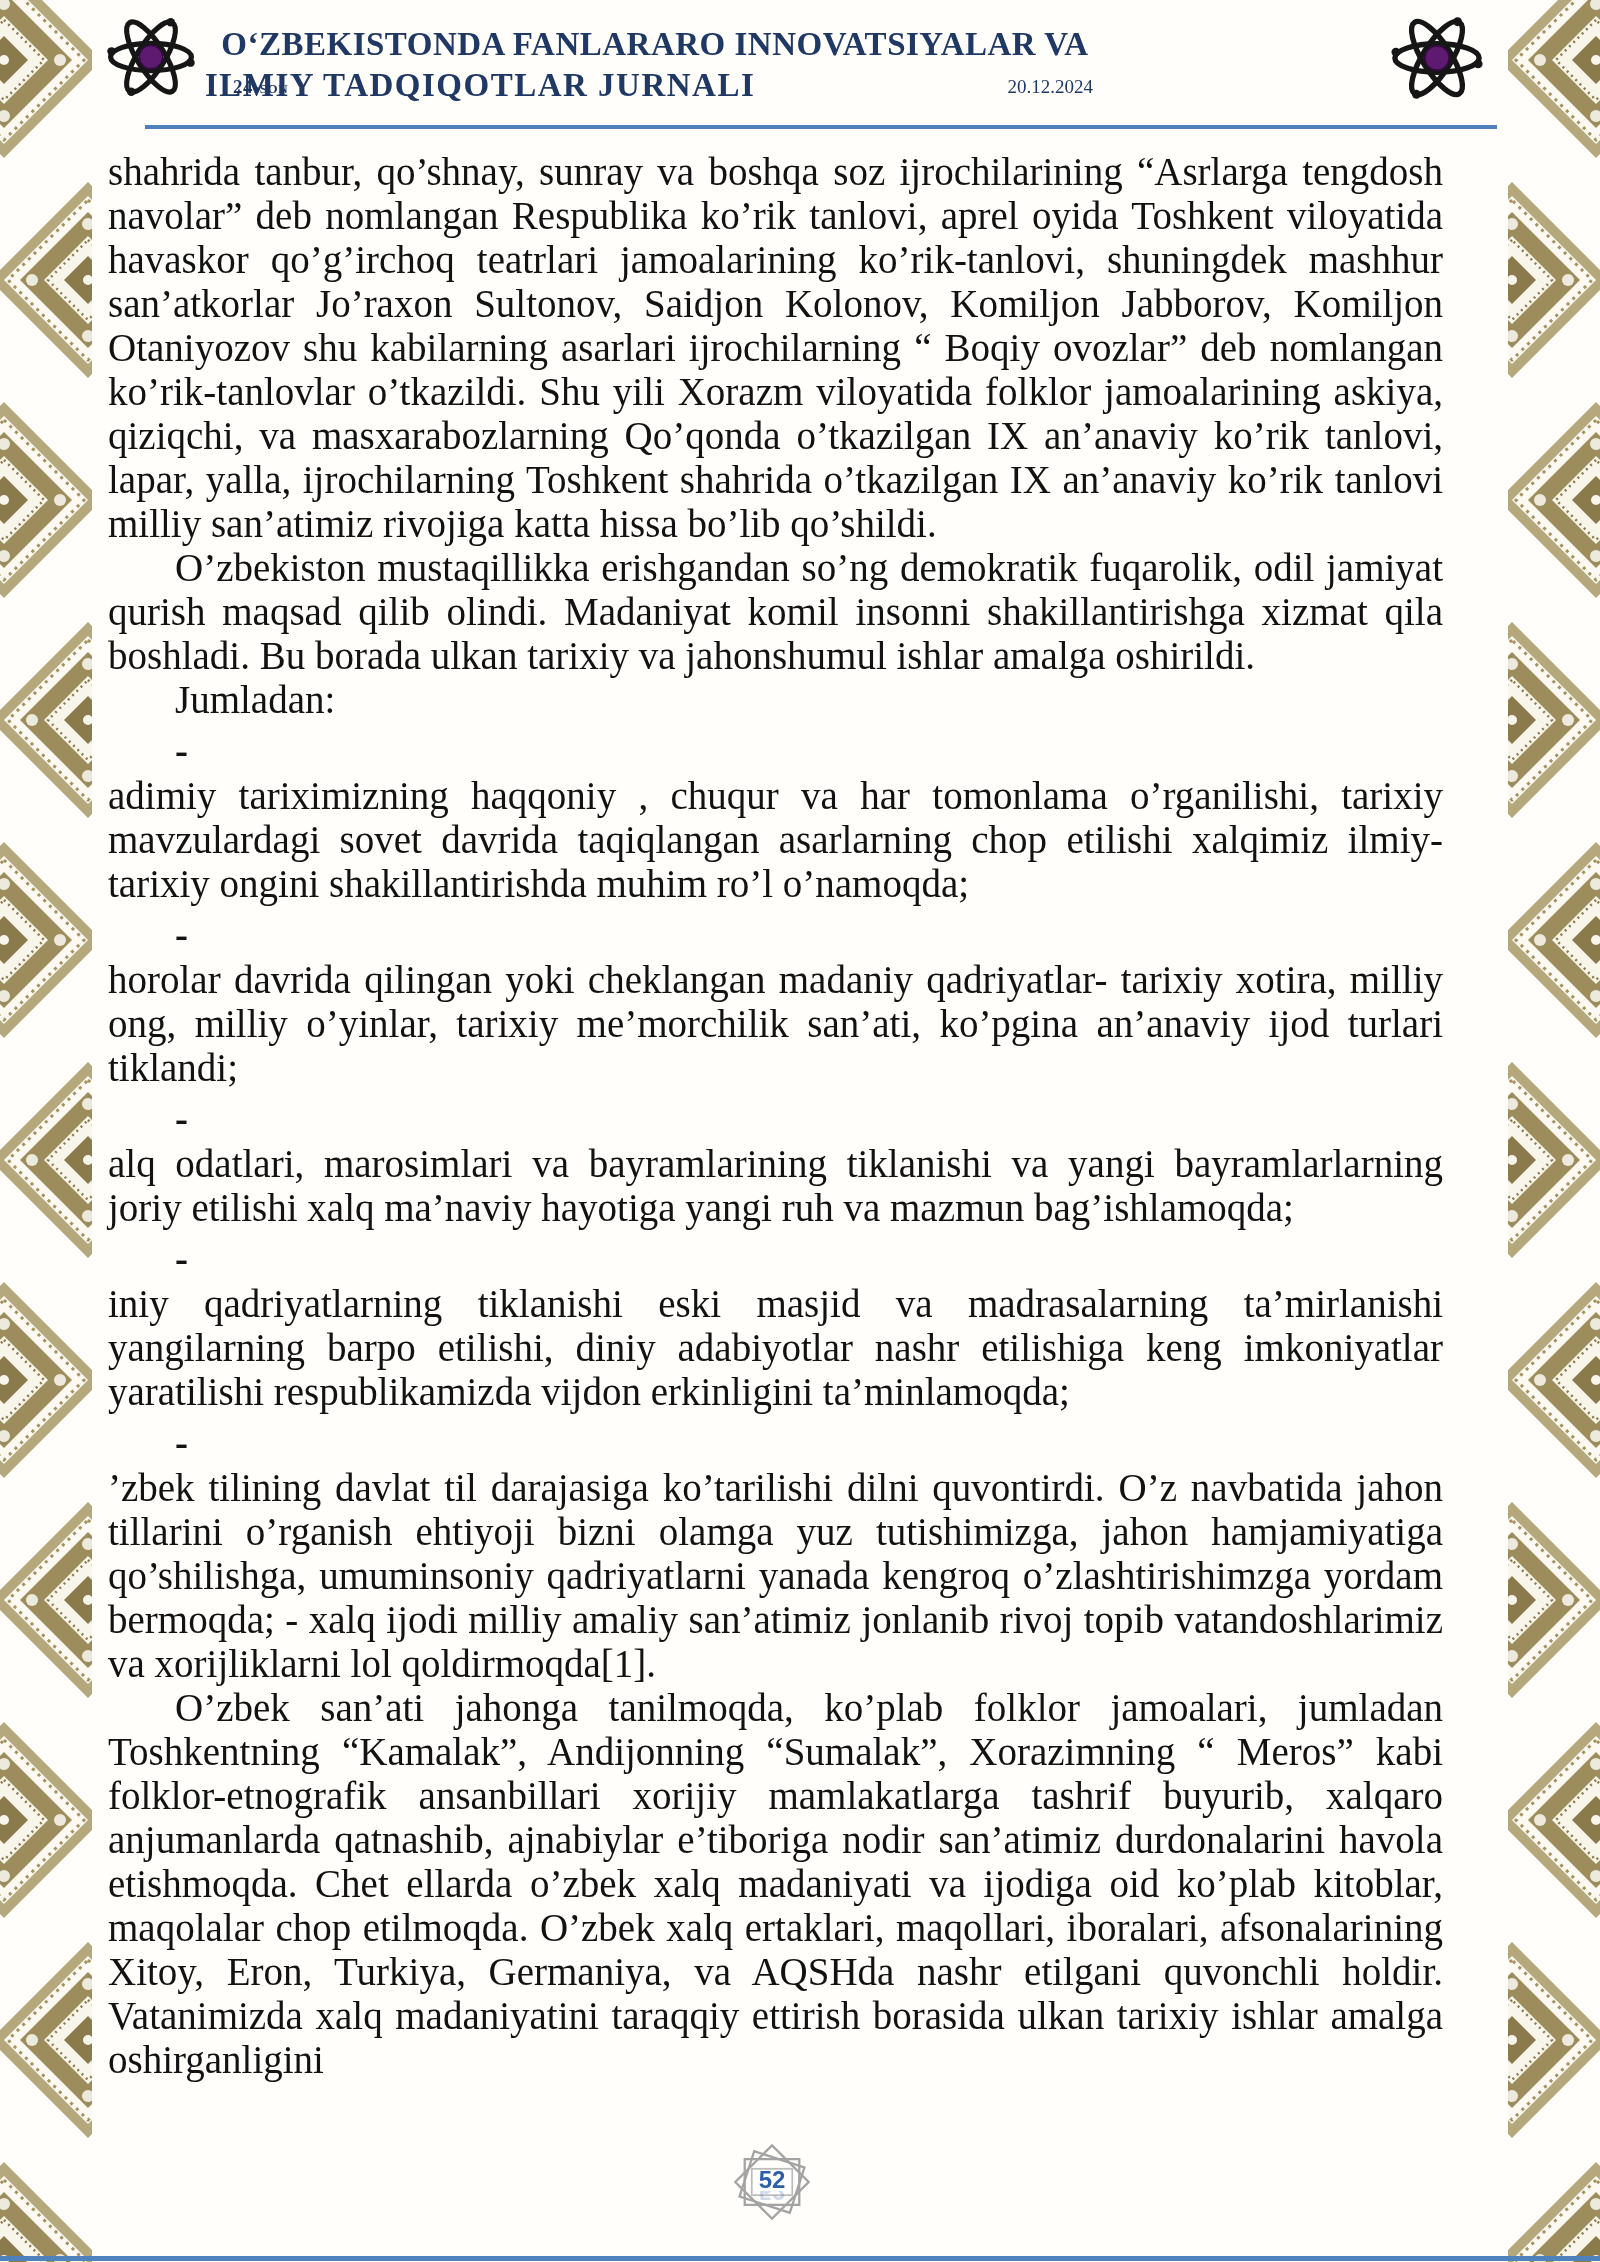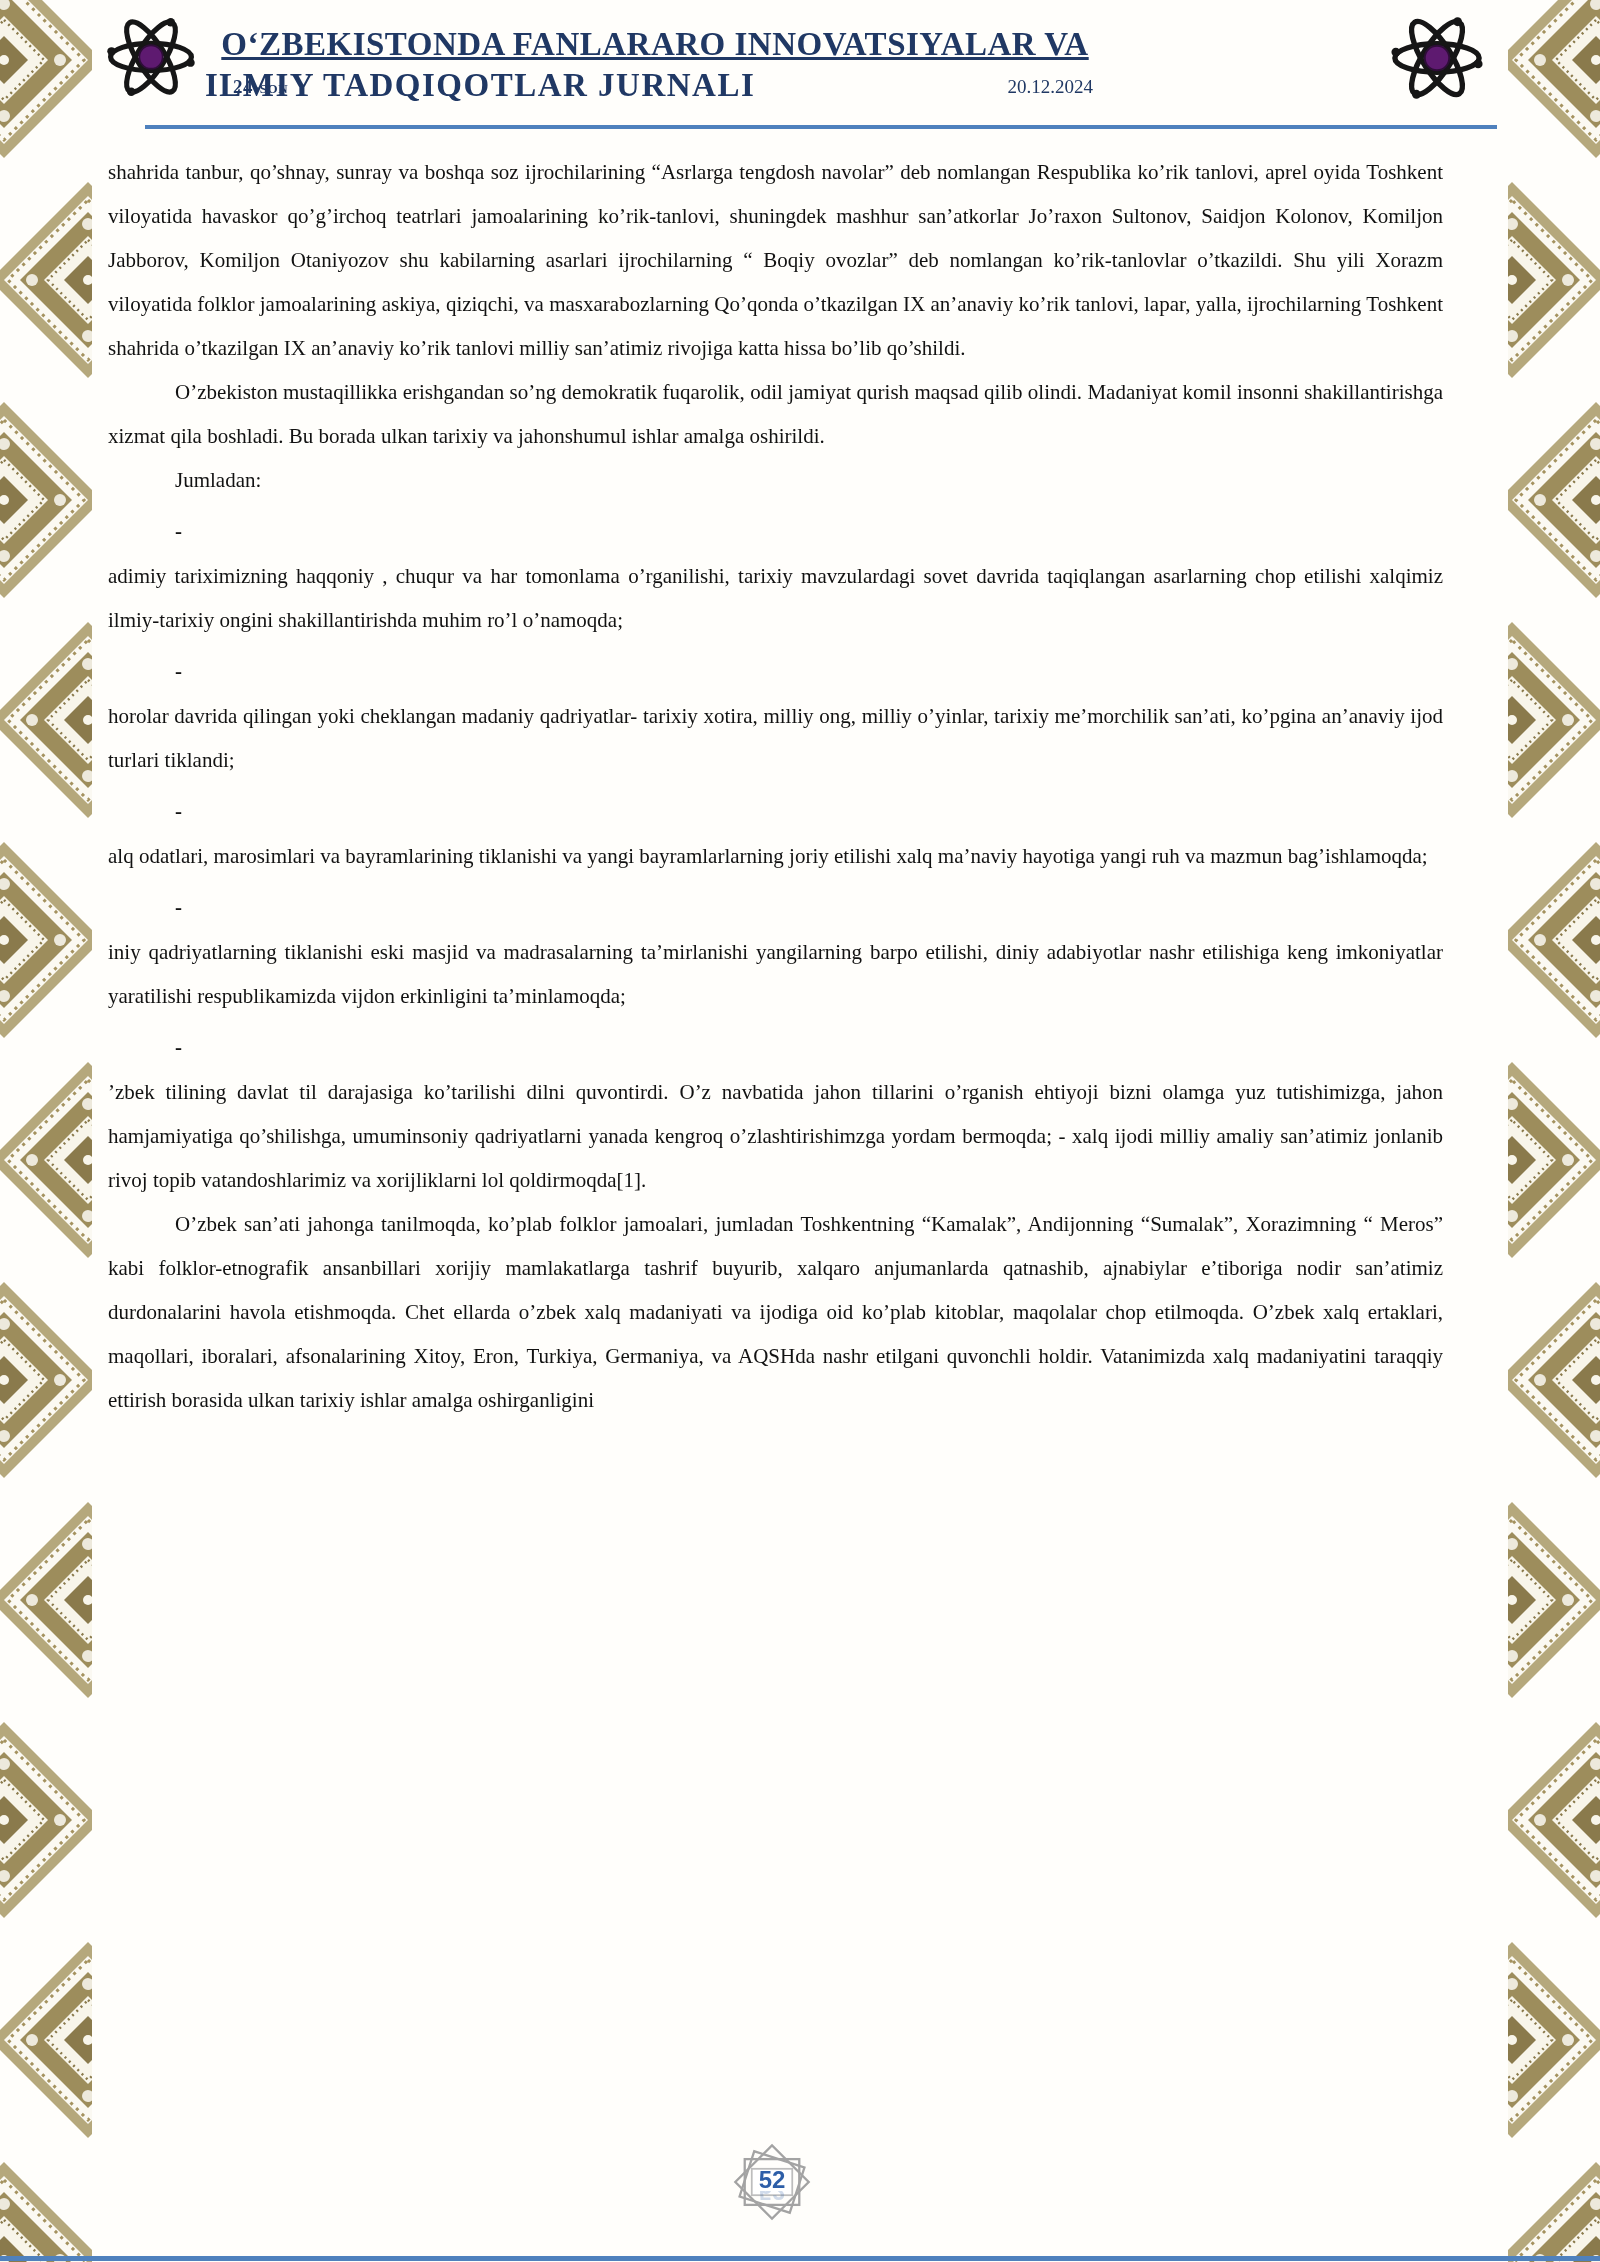--- a/index.html
+++ b/index.html
@@ -10,40 +10,40 @@
   
   .side-border{position:absolute;top:0;bottom:0;width:92px;}
   .side-border.left{left:0;}
   .side-border.right{right:0;transform:scaleX(-1);}
   .border-pattern{display:block;}
   
   .header{position:absolute;top:0;left:0;right:0;height:128px;}
   .logo{position:absolute;top:8px;}
   .logo.left{left:104px;}
   .logo.right{left:1388px;}
-  .header-text{position:absolute;left:205px;top:26px;width:900px;color:#203864;text-decoration:underline;}
+  .header-text{position:absolute;left:205px;top:26px;width:900px;color:#203864;}
   .title-line1{
     text-align:center;font-weight:bold;font-size:33px;letter-spacing:.5px;
     color:#203864;white-space:nowrap;
   }
   .header-row2{position:relative;margin-top:4px;height:34px;}
   .title-line2{
     position:absolute;left:0;right:0;text-align:left;font-weight:bold;
     font-size:33px;letter-spacing:1.5px;color:#203864;white-space:nowrap;
   }
   .issue{
     position:absolute;left:28px;top:9px;font-size:19px;font-weight:bold;
     font-variant:small-caps;letter-spacing:.5px;color:#203864;
   }
   .date{position:absolute;right:12px;top:9px;font-size:19px;color:#203864;}
   .header-rule{position:absolute;top:125px;left:145px;width:1352px;height:4px;background:#4f81bd;}
   
   .body-text{
     position:absolute;top:150px;left:108px;width:1335px;
-    font-size:21px;line-height:44px;color:#121212;text-align:justify;
+    font-size:39px;line-height:44px;color:#121212;text-align:justify;
   }
   .body-text p{margin:0;padding:0;}
   .p.indent{text-indent:67px;}
   .dash{ text-indent:67px;font-weight:bold;margin-top:7px !important;margin-bottom:1px !important;}
   
   .footer-ornament{position:absolute;left:728px;top:2136px;width:88px;height:92px;}
   .page-num{
     position:absolute;left:0;right:0;top:30px;text-align:center;
     font-family:"Liberation Sans", sans-serif;font-weight:bold;font-size:24px;color:#2d5ea8;
   }

